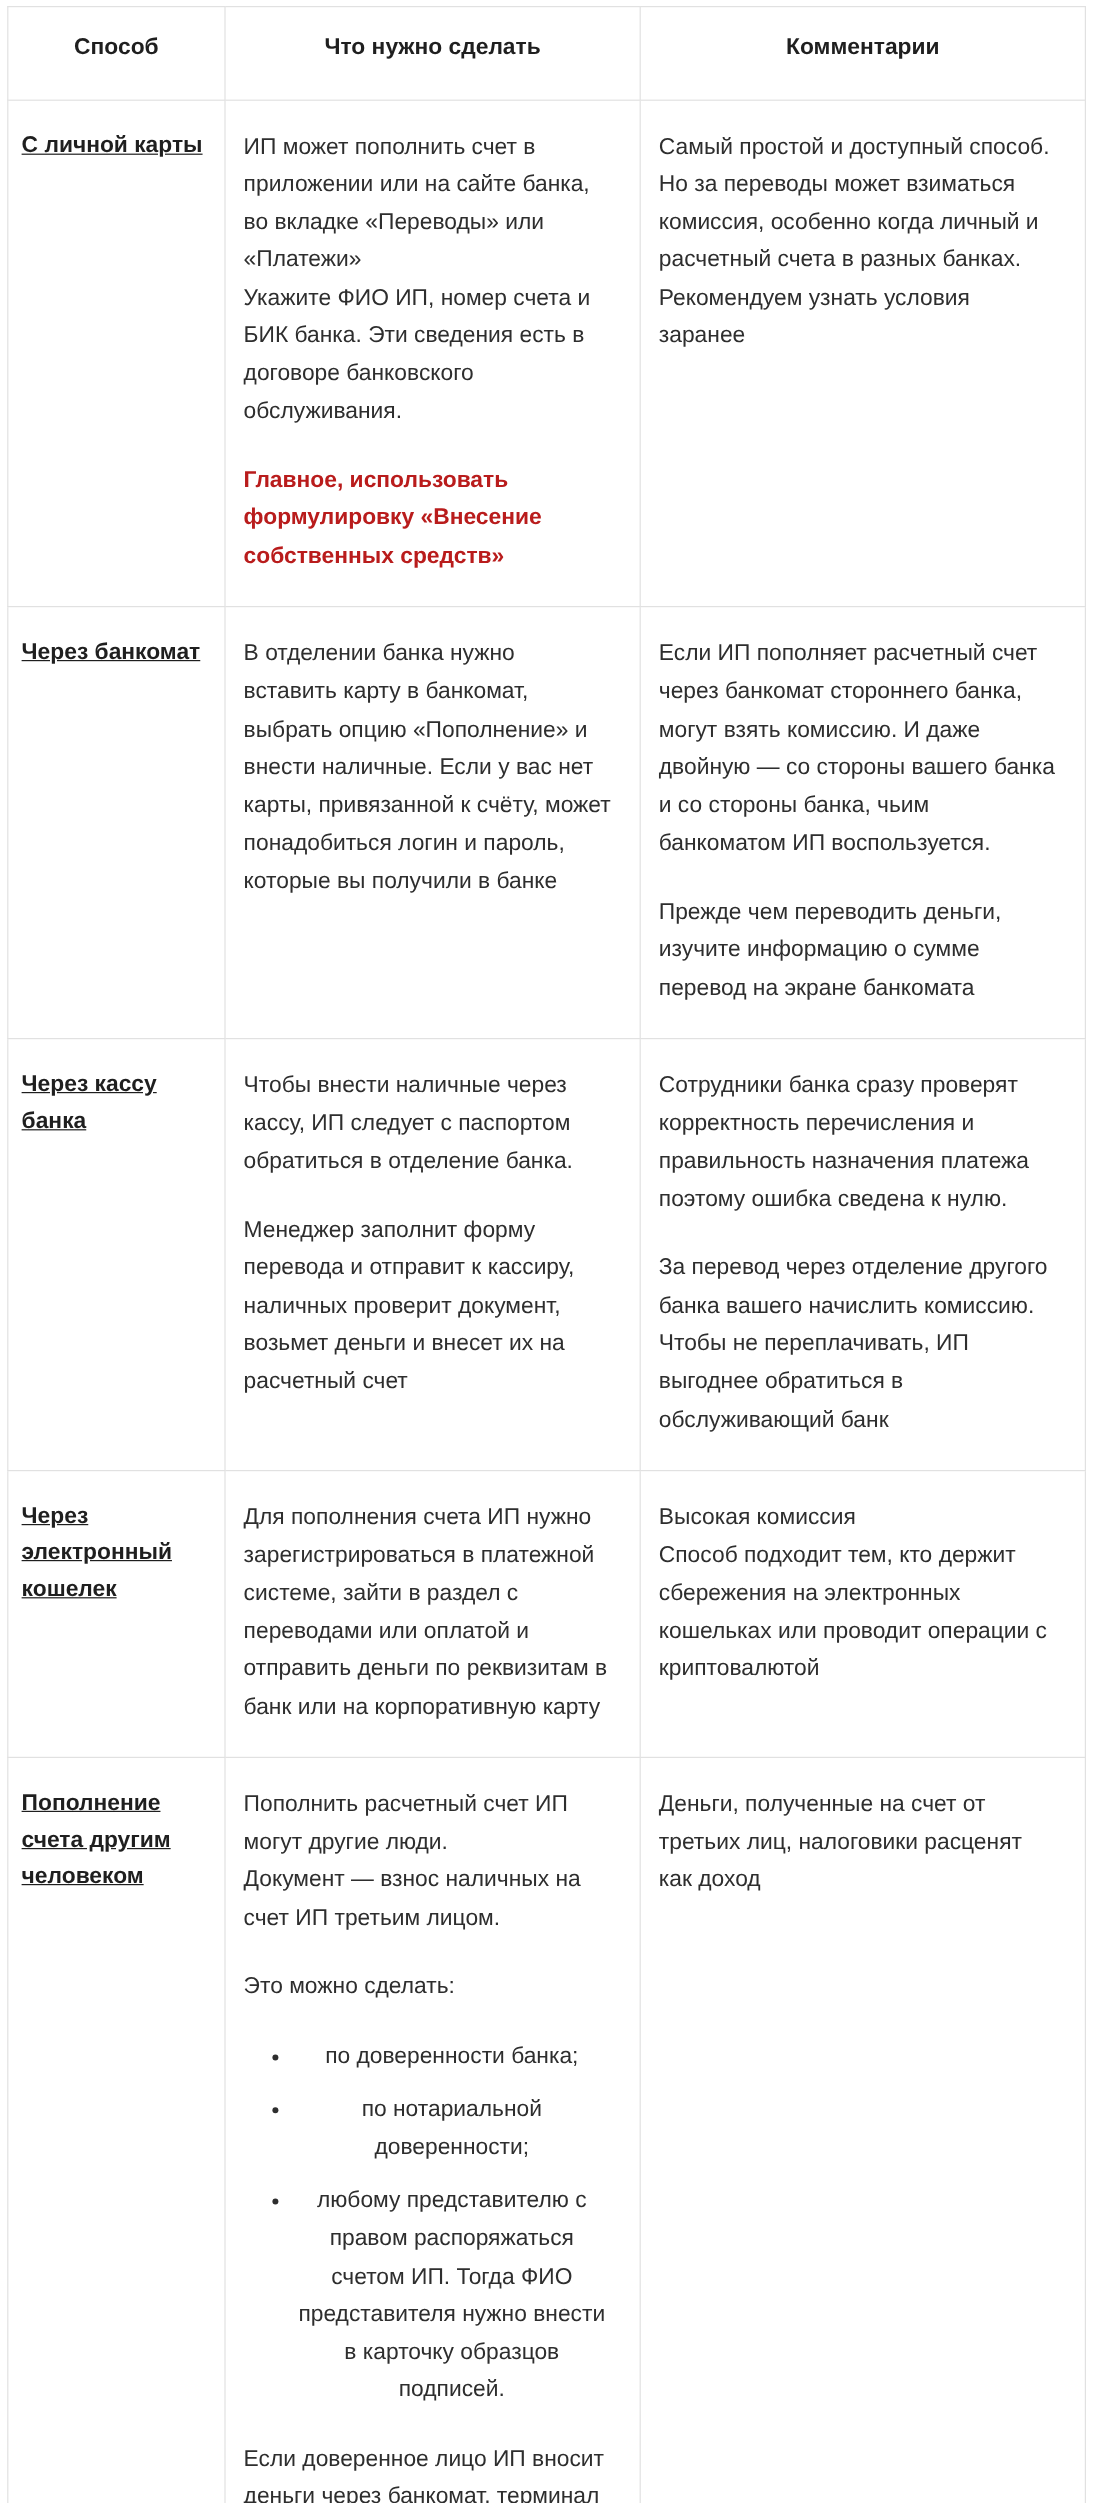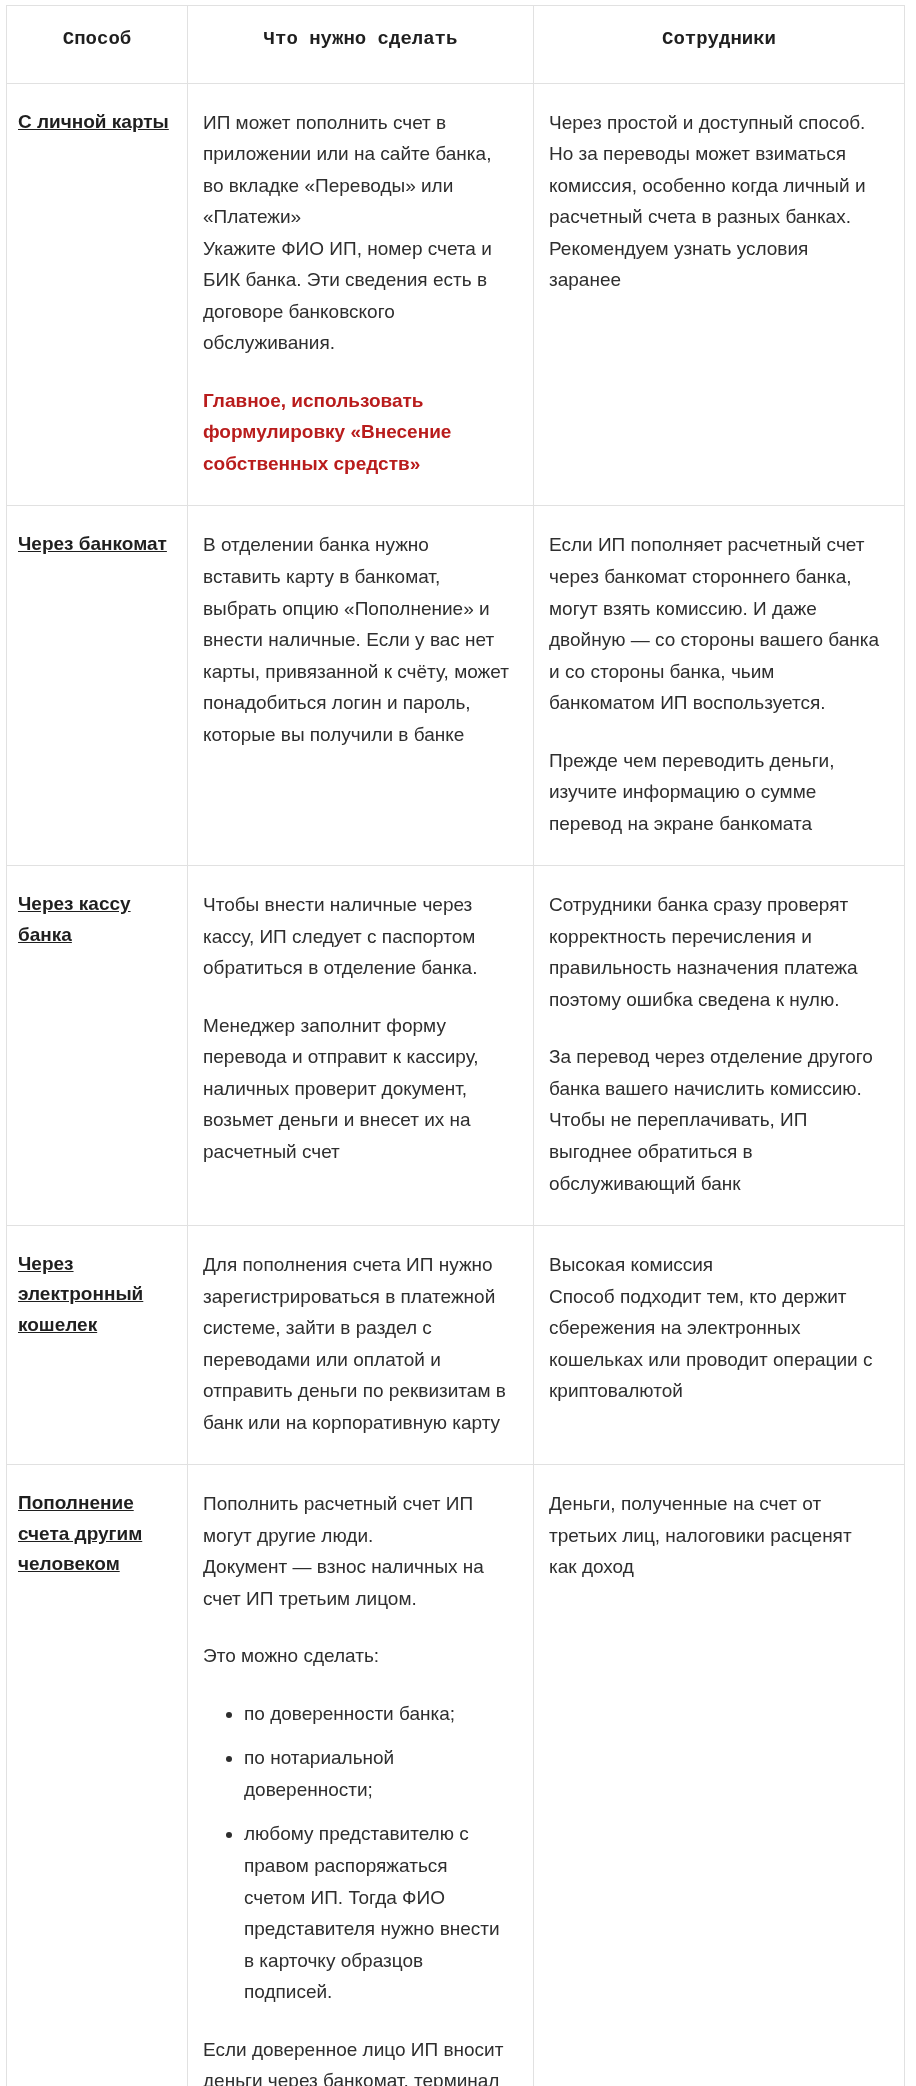--- a/index.html
+++ b/index.html
@@ -22,21 +22,20 @@
     border: 1px solid #e1e1e1;
     vertical-align: top;
     font-size: 19px;
   }
   th {
     font-weight: bold;
     color: #1f1f1f;
     text-align: center;
     padding: 21px 13px 30px;
     line-height: 1.35;
-    font-family: Liberation Mono, monospace;
   }
   td { line-height: 1.66; }
   td.method-cell {
     font-weight: bold;
     color: #1f1f1f;
     padding: 23px 10px 24px 11px;
     line-height: 1.6;
     text-decoration: underline;
   }
   td.action-cell, td.comment-cell {
@@ -45,54 +44,55 @@
   td p {
     margin: 0 0 26px 0;
     white-space: pre-line;
   }
   td p:last-child { margin-bottom: 0; }
   td p.bold-note { font-weight: bold; color: #b91c1c; }
   td ul {
     margin: 0 0 26px 0;
     padding-left: 41px;
     list-style-type: disc;
+    text-align: center;
   }
   td ul li { margin-bottom: 13px; white-space: pre-line; }
   td ul li:last-child { margin-bottom: 0; }
 </style>
 </head>
 <body>
 
 <div class="table-wrap">
   <table class="methods-table">
     <colgroup>
       <col class="c-method">
       <col class="c-action">
       <col class="c-comment">
     </colgroup>
     <thead>
       <tr>
         <th>Способ</th>
         <th>Что нужно сделать</th>
-        <th>Сотрудники</th>
+        <th>Комментарии</th>
       </tr>
     </thead>
     <tbody>
 
       <tr>
         <td class="method-cell">
           <p>С личной карты</p>
         </td>
         <td class="action-cell">
           <p>ИП может пополнить счет в приложении или на сайте банка, во вкладке «Переводы» или «Платежи»
 Укажите ФИО ИП, номер счета и БИК банка. Эти сведения есть в договоре банковского обслуживания.</p>
           <p class="bold-note">Главное, использовать формулировку «Внесение собственных средств»</p>
         </td>
         <td class="comment-cell">
-          <p>Через простой и доступный способ. Но за переводы может взиматься комиссия, особенно когда личный и расчетный счета в разных банках. Рекомендуем узнать условия заранее</p>
+          <p>Самый простой и доступный способ. Но за переводы может взиматься комиссия, особенно когда личный и расчетный счета в разных банках. Рекомендуем узнать условия заранее</p>
         </td>
       </tr>
 
       <tr>
         <td class="method-cell">
           <p>Через банкомат</p>
         </td>
         <td class="action-cell">
           <p>В отделении банка нужно вставить карту в банкомат, выбрать опцию «Пополнение» и внести наличные. Если у вас нет карты, привязанной к счёту, может понадобиться логин и пароль, которые вы получили в банке</p>
         </td>

